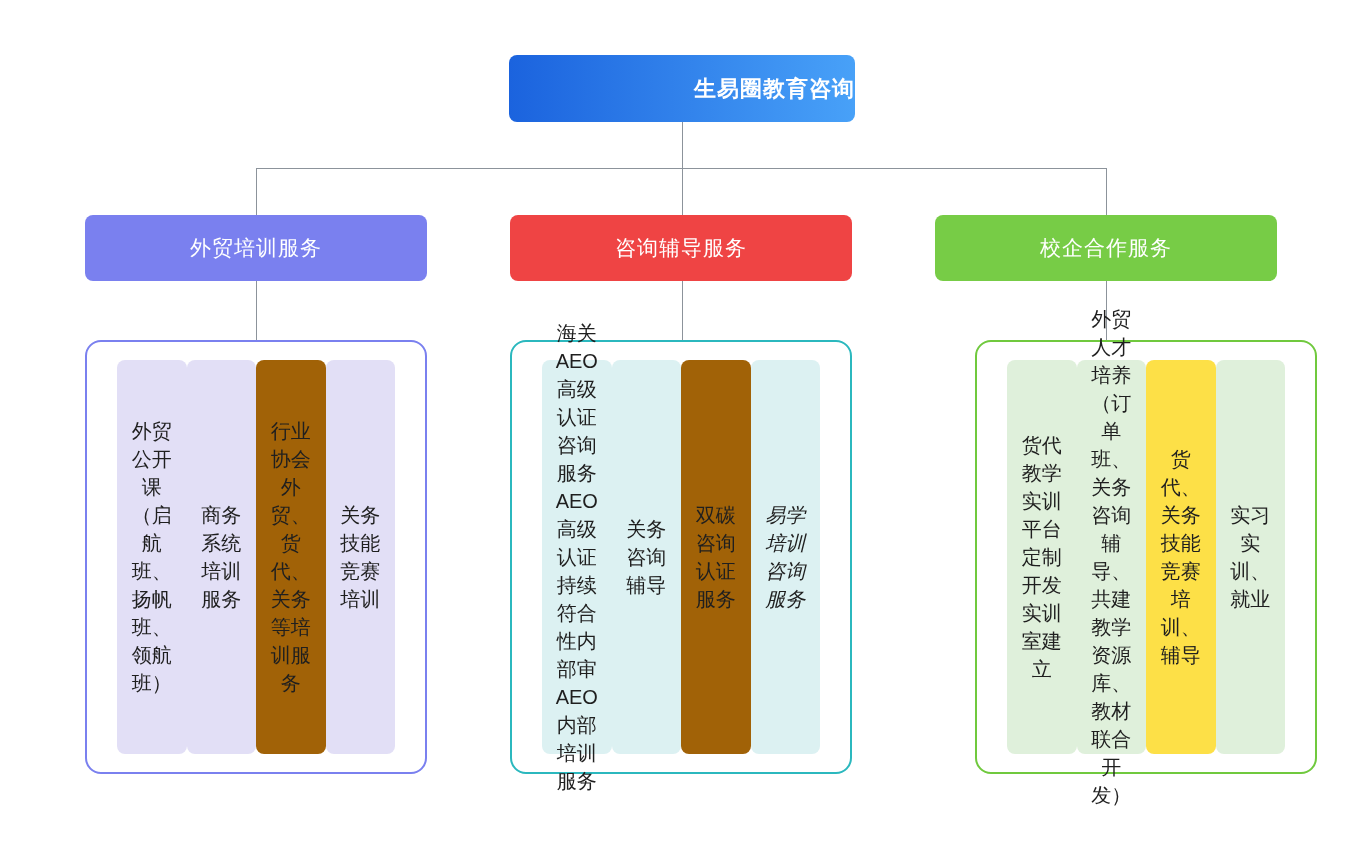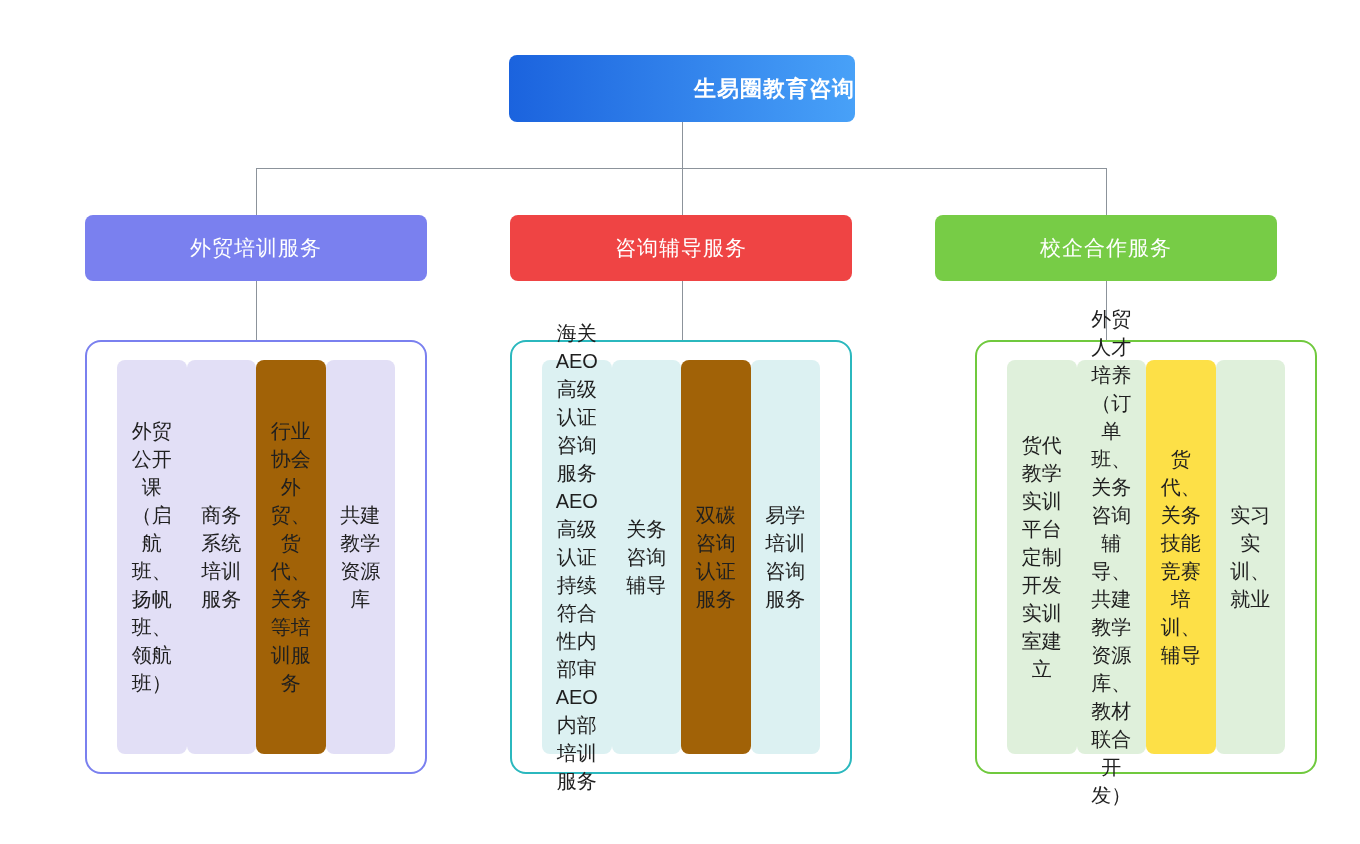--- a/index.html
+++ b/index.html
@@ -93,36 +93,36 @@
         <span class="item-line">外贸公开课</span>
         <span class="item-line">（启航班、扬帆班、领航班）</span>
       </div>
       <div class="service-item" style="background: rgb(226, 223, 246);">
         <span class="item-line">商务系统培训服务</span>
       </div>
       <div class="service-item" style="background: #a16207;">
         <span class="item-line">行业协会外贸、货代、关务等培训服务</span>
       </div>
       <div class="service-item" style="background: rgb(226, 223, 246);">
-        <span class="item-line">共建教学资源库</span>
+        <span class="item-line">关务技能竞赛培训</span>
       </div>
     </div>
   <div class="branch-body col-1" id="body-1" style="border-color: rgb(43, 184, 190);">
       <div class="service-item" style="background: rgb(220, 241, 242);">
         <span class="item-line">海关AEO高级认证咨询服务</span>
         <span class="item-line">AEO高级认证持续符合性内部审</span>
         <span class="item-line">AEO内部培训服务</span>
       </div>
       <div class="service-item" style="background: rgb(220, 241, 242);">
         <span class="item-line">关务咨询辅导</span>
       </div>
       <div class="service-item" style="background: #a16207;">
         <span class="item-line">双碳咨询认证服务</span>
       </div>
-      <div class="service-item" style="background: rgb(220, 241, 242);">
+      <div class="service-item" style="background: rgb(220, 241, 242); font-style: italic;">
         <span class="item-line">易学培训咨询服务</span>
       </div>
     </div>
   <div class="branch-body col-2" id="body-2" style="border-color: rgb(112, 201, 62); margin-left: 40px;">
       <div class="service-item" style="background: rgb(223, 240, 219);">
         <span class="item-line">货代教学实训平台定制开发</span>
         <span class="item-line">实训室建立</span>
       </div>
       <div class="service-item" style="background: rgb(223, 240, 219);">
         <span class="item-line">外贸人才培养（订单班、关务咨询辅导、共建教学资源库、教材联合开发）</span>

